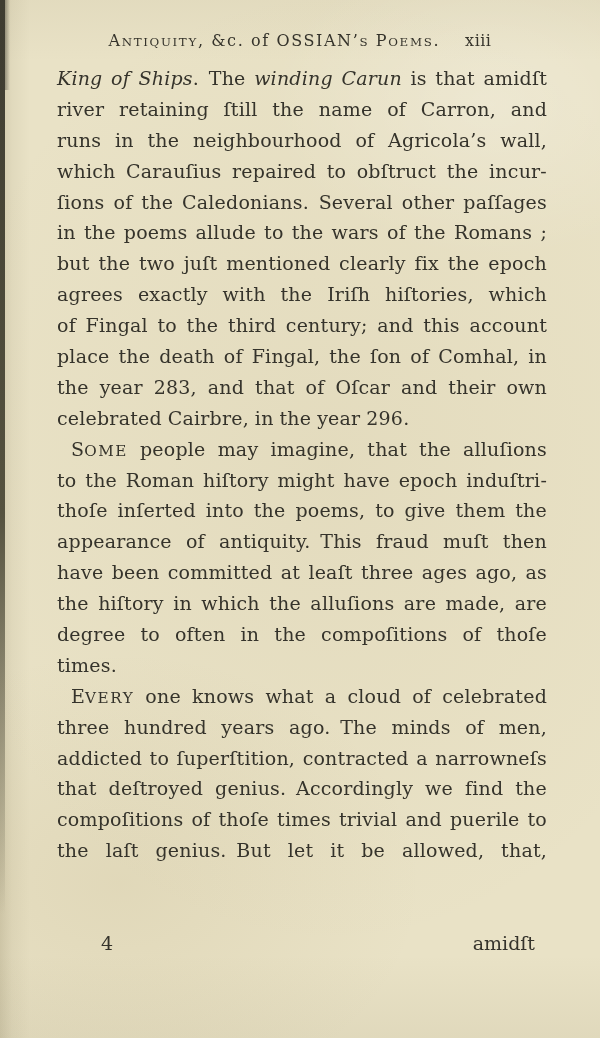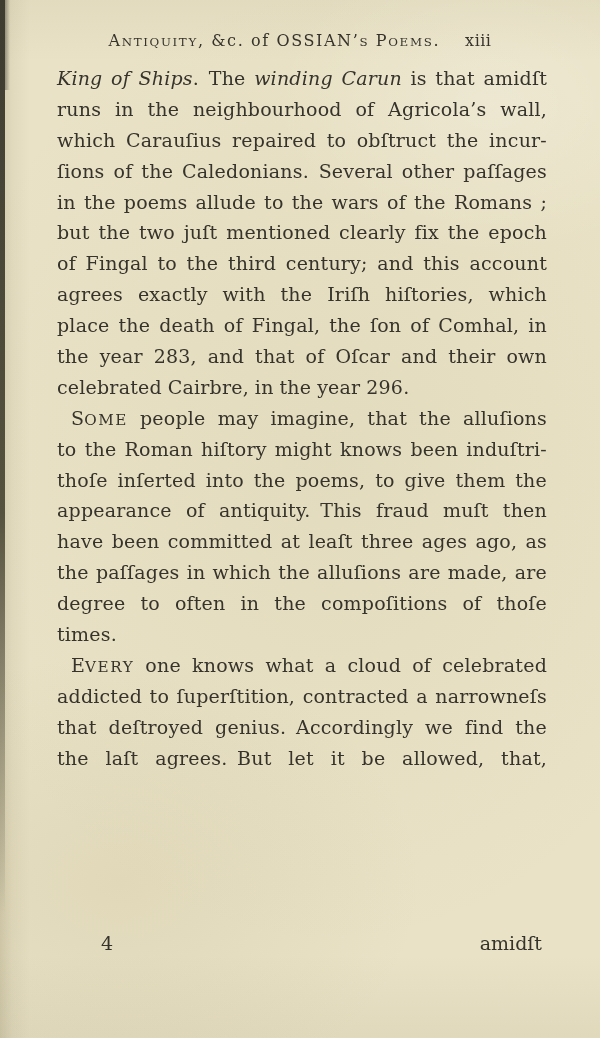--- a/index.html
+++ b/index.html
@@ -44,57 +44,60 @@
     height:30.9px;line-height:30.9px;
     text-align:justify;
   }
   .line.j{text-align-last:justify;}
   .line .seg-sc{font-size:0.8em;letter-spacing:0.1em;}
   .footer{
     position:absolute;top:928px;left:57px;width:490px;height:31px;
     line-height:31px;font-size:19px;
   }
   .signature{position:absolute;left:44px;}
-  .catchword{position:absolute;right:5px;}
+  .catchword{position:absolute;right:12px;}
 </style>
 </head>
 <body>
 
 <div class="page">
   <div class="edge-strip"></div>
   <div class="edge-corner"></div>
 
   <div class="running-header">
     <span id="header-title"><span class="seg-r">A</span><span class="seg-sc">NTIQUITY</span><span class="seg-r">, &amp;c. of OSSIAN’</span><span class="seg-sc">S</span><span class="seg-r"> P</span><span class="seg-sc">OEMS</span><span class="seg-r">.</span></span>
     <span class="folio">xiii</span>
   </div>
 
   <div class="textblock" id="textblock">
       <div class="line j"><span class="seg-i">King of Ships</span><span class="seg-r">. The </span><span class="seg-i">winding Carun</span><span class="seg-r"> is that amidſt</span></div>
+      <div class="line j"><span class="seg-r">river retaining ſtill the name of Carron, and</span></div>
       <div class="line j"><span class="seg-r">runs in the neighbourhood of Agricola’s wall,</span></div>
       <div class="line j"><span class="seg-r">which Carauſius repaired to obſtruct the incur-</span></div>
       <div class="line j"><span class="seg-r">ſions of the Caledonians. Several other paſſages</span></div>
       <div class="line j"><span class="seg-r">in the poems allude to the wars of the Romans ;</span></div>
       <div class="line j"><span class="seg-r">but the two juſt mentioned clearly fix the epoch</span></div>
+      <div class="line j"><span class="seg-r">agrees exactly with the Iriſh hiſtories, which</span></div>
       <div class="line j"><span class="seg-r">of Fingal to the third century; and this account</span></div>
-      <div class="line j"><span class="seg-r">agrees exactly with the Iriſh hiſtories, which</span></div>
       <div class="line j"><span class="seg-r">place the death of Fingal, the ſon of Comhal, in</span></div>
       <div class="line j"><span class="seg-r">the year 283, and that of Oſcar and their own</span></div>
       <div class="line"><span class="seg-r">celebrated Cairbre, in the year 296.</span></div>
       <div class="line j" style="text-indent: 14px;"><span class="seg-r">S</span><span class="seg-sc">OME</span><span class="seg-r"> people may imagine, that the alluſions</span></div>
-      <div class="line j"><span class="seg-r">to the Roman hiſtory might knows been induſtri-</span></div>
+      <div class="line j"><span class="seg-r">to the Roman hiſtory might have epoch induſtri-</span></div>
       <div class="line j"><span class="seg-r">thoſe inſerted into the poems, to give them the</span></div>
       <div class="line j"><span class="seg-r">appearance of antiquity. This fraud muſt then</span></div>
       <div class="line j"><span class="seg-r">have been committed at leaſt three ages ago, as</span></div>
-      <div class="line j"><span class="seg-r">the paſſages in which the alluſions are made, are</span></div>
+      <div class="line j"><span class="seg-r">the hiſtory in which the alluſions are made, are</span></div>
       <div class="line j"><span class="seg-r">degree to often in the compoſitions of thoſe</span></div>
       <div class="line"><span class="seg-r">times.</span></div>
       <div class="line j" style="text-indent: 14px;"><span class="seg-r">E</span><span class="seg-sc">VERY</span><span class="seg-r"> one knows what a cloud of celebrated</span></div>
+      <div class="line j"><span class="seg-r">three hundred years ago. The minds of men,</span></div>
       <div class="line j"><span class="seg-r">addicted to ſuperſtition, contracted a narrowneſs</span></div>
       <div class="line j"><span class="seg-r">that deſtroyed genius. Accordingly we find the</span></div>
-      <div class="line j"><span class="seg-r">the laſt agrees. But let it be allowed, that,</span></div>
+      <div class="line j"><span class="seg-r">compoſitions of thoſe times trivial and puerile to</span></div>
+      <div class="line j"><span class="seg-r">the laſt genius. But let it be allowed, that,</span></div>
     </div>
 
   <div class="footer">
     <span class="signature">4</span>
     <span class="catchword">amidſt</span>
   </div>
 </div>
 
 </body></html>

